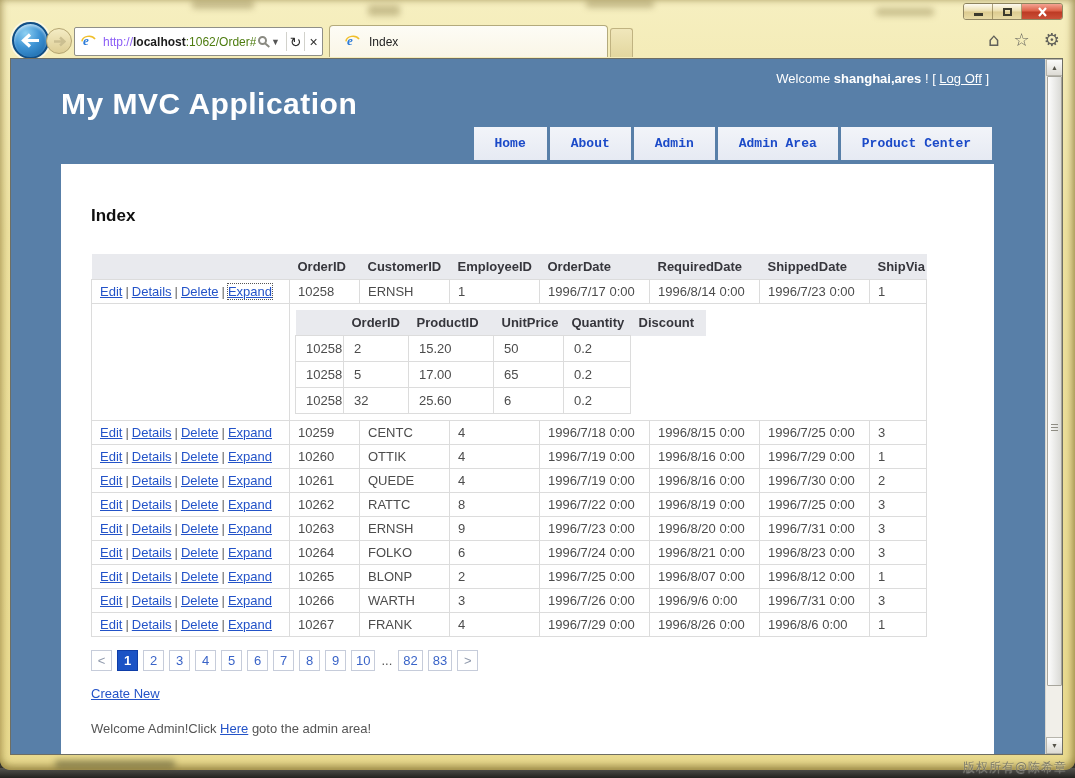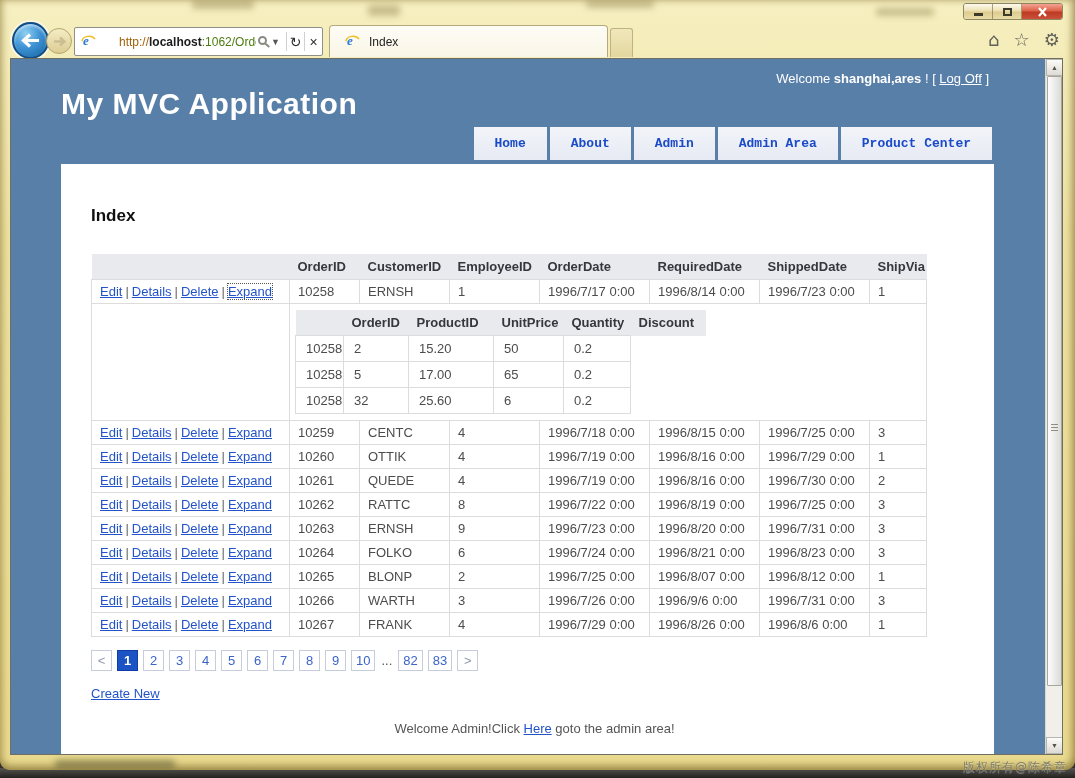--- a/index.html
+++ b/index.html
@@ -43,21 +43,21 @@
     display:flex; align-items:center; justify-content:center; }
   .btn-fwd { position:absolute; left:46px; top:28px; width:26px; height:26px; border-radius:50%;
     background:linear-gradient(180deg,#f4ecc4,#ddcd94); border:1px solid #b4a571;
     display:flex; align-items:center; justify-content:center; }
 
   
   .addressbar { position:absolute; left:74px; top:27px; width:249px; height:29px;
     background:#fff; border:1px solid #8f8f88; border-radius:2px;
     display:flex; align-items:center; font-size:12px; color:#333; }
   .addr-url { flex:1; white-space:nowrap; overflow:hidden; padding-left:4px; }
-  .addr-url .pre { color:#a16207;margin-left:16px; } .addr-url .host { color:#1c1c1c; font-weight:bold; } .addr-url .suf { color:#4d7c0f; }
+  .addr-url .pre { color:#8b5cf6; } .addr-url .host { color:#1c1c1c; font-weight:bold; } .addr-url .suf { color:#4d7c0f; }
   .e-icon { display:inline-block; margin:0 3px 0 6px; }
   .addr-tools { display:flex; align-items:center; height:100%; }
   .mag { width:9px; height:9px; border:2px solid #8a8a82; border-radius:50%; position:relative; margin:0 2px 2px 2px; }
   .mag::after { content:""; position:absolute; width:6px; height:2px; background:#8a8a82;
     right:-5px; bottom:-3px; transform:rotate(40deg); }
   .caret { font-size:9px; color:#555; padding:0 6px 0 2px; }
   .abar-div { width:1px; height:70%; background:#d2d2cc; }
   .abar-btn { width:17px; text-align:center; font-size:14px; color:#2f2f2f; }
 
   
@@ -120,21 +120,21 @@
   table.nested td { border:1px solid #dcdcdc; padding:5px 10px; white-space:nowrap; overflow:hidden; }
 
   .pager { margin:13px 0 0 30px; display:flex; gap:5px; align-items:center; font-size:13px; }
   .pg { min-width:21px; height:21px; line-height:19px; text-align:center; border:1px solid #c6ccda;
     color:#3a64c8; padding:0 4px; text-decoration:none; background:#fff; }
   .pg.nav-arrow { color:#8e98ab; }
   .pg.active { background:#1b53c5; border-color:#0e3da8; color:#fff; font-weight:bold; }
   .dots { color:#555; padding:0 1px; }
 
   .create-new { display:inline-block; margin:15px 0 0 30px; font-size:13px; color:#2353c8; text-decoration:underline; }
-  .admin-note { margin:19px 16px 0 30px; font-size:13px; color:#555;text-align:center; }
+  .admin-note { margin:19px 16px 0 30px; font-size:13px; color:#555; }
   .admin-note a { color:#2353c8; }
 
   
   .watermark { position:absolute; right:8px; bottom:2px; z-index:60; font-size:12px;
     color:rgba(108,108,96,.85); text-shadow:0 1px 1px rgba(255,255,255,.45);
     font-family:"DejaVu Sans",sans-serif; letter-spacing:1px; }
 </style>
 </head>
 <body>
 

